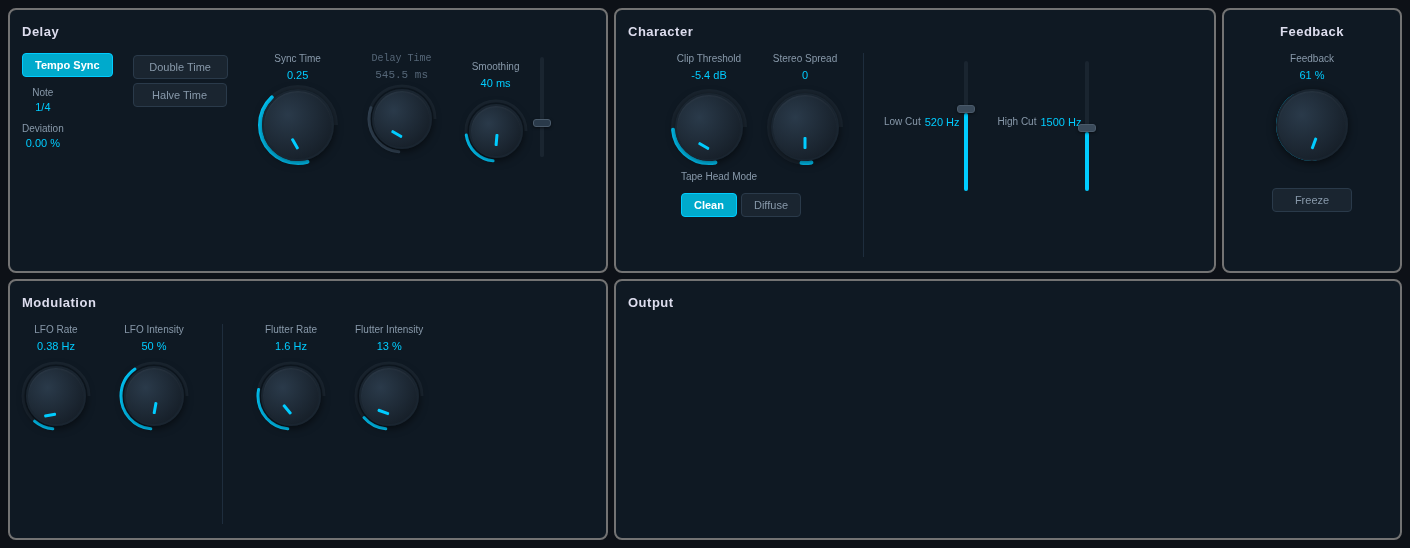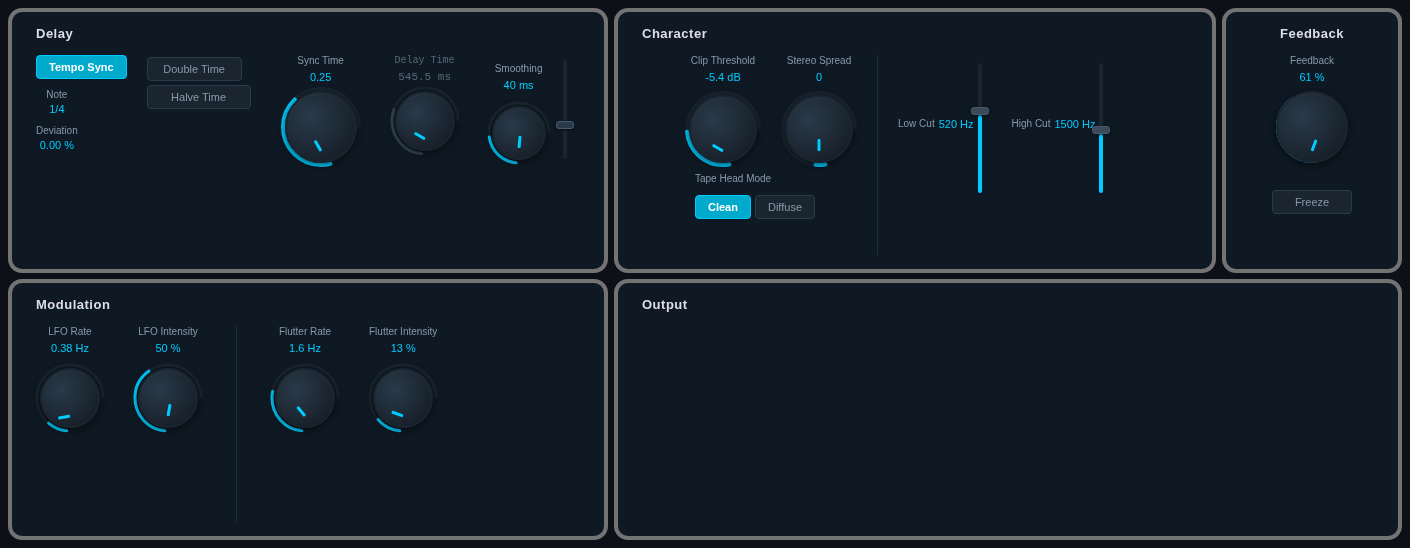--- a/index.html
+++ b/index.html
@@ -33,23 +33,23 @@
     }
     .bottom-row {
       display: flex;
       flex-direction: row;
       gap: 6px;
       flex: 1;
     }
 
     .panel {
       background: #0f1923;
-      border: 4px solid #737373;
-      border-radius: 14px;
-      padding: 14px 24px;
+      border: 2px solid #737373;
+      border-radius: 8px;
+      padding: 14px 12px;
       position: relative;
     }
 
     .panel-title {
       font-size: 13px;
       font-weight: 600;
       color: #dde;
       margin-bottom: 14px;
       letter-spacing: 0.5px;
     }
@@ -339,21 +339,21 @@
             </div>
             <div class="param-group">
               <div class="knob-label">Deviation</div>
               <div class="knob-value">0.00 %</div>
             </div>
           </div>
         </div>
 
         <div class="delay-buttons" style="padding-top:0;justify-content:flex-start;padding-top:2px">
           <button class="btn" style="width:95px">Double Time</button>
-          <button class="btn" style="width:104px">Halve Time</button>
+          <button class="btn" style="width:94px">Halve Time</button>
         </div>
 
         <div class="delay-knobs" style="margin-left:10px">
 
           <div class="knob-container">
             <div class="knob-label">Sync Time</div>
             <div class="knob-value">0.25</div>
             <div class="knob-svg-wrap" style="width:80px;height:80px">
               <svg class="arc-svg knob-svg" width="92" height="92">
                 <circle cx="46" cy="46" r="38" stroke="#1a2530" stroke-width="4" stroke-dasharray="200 300" stroke-dashoffset="-50"></circle>

